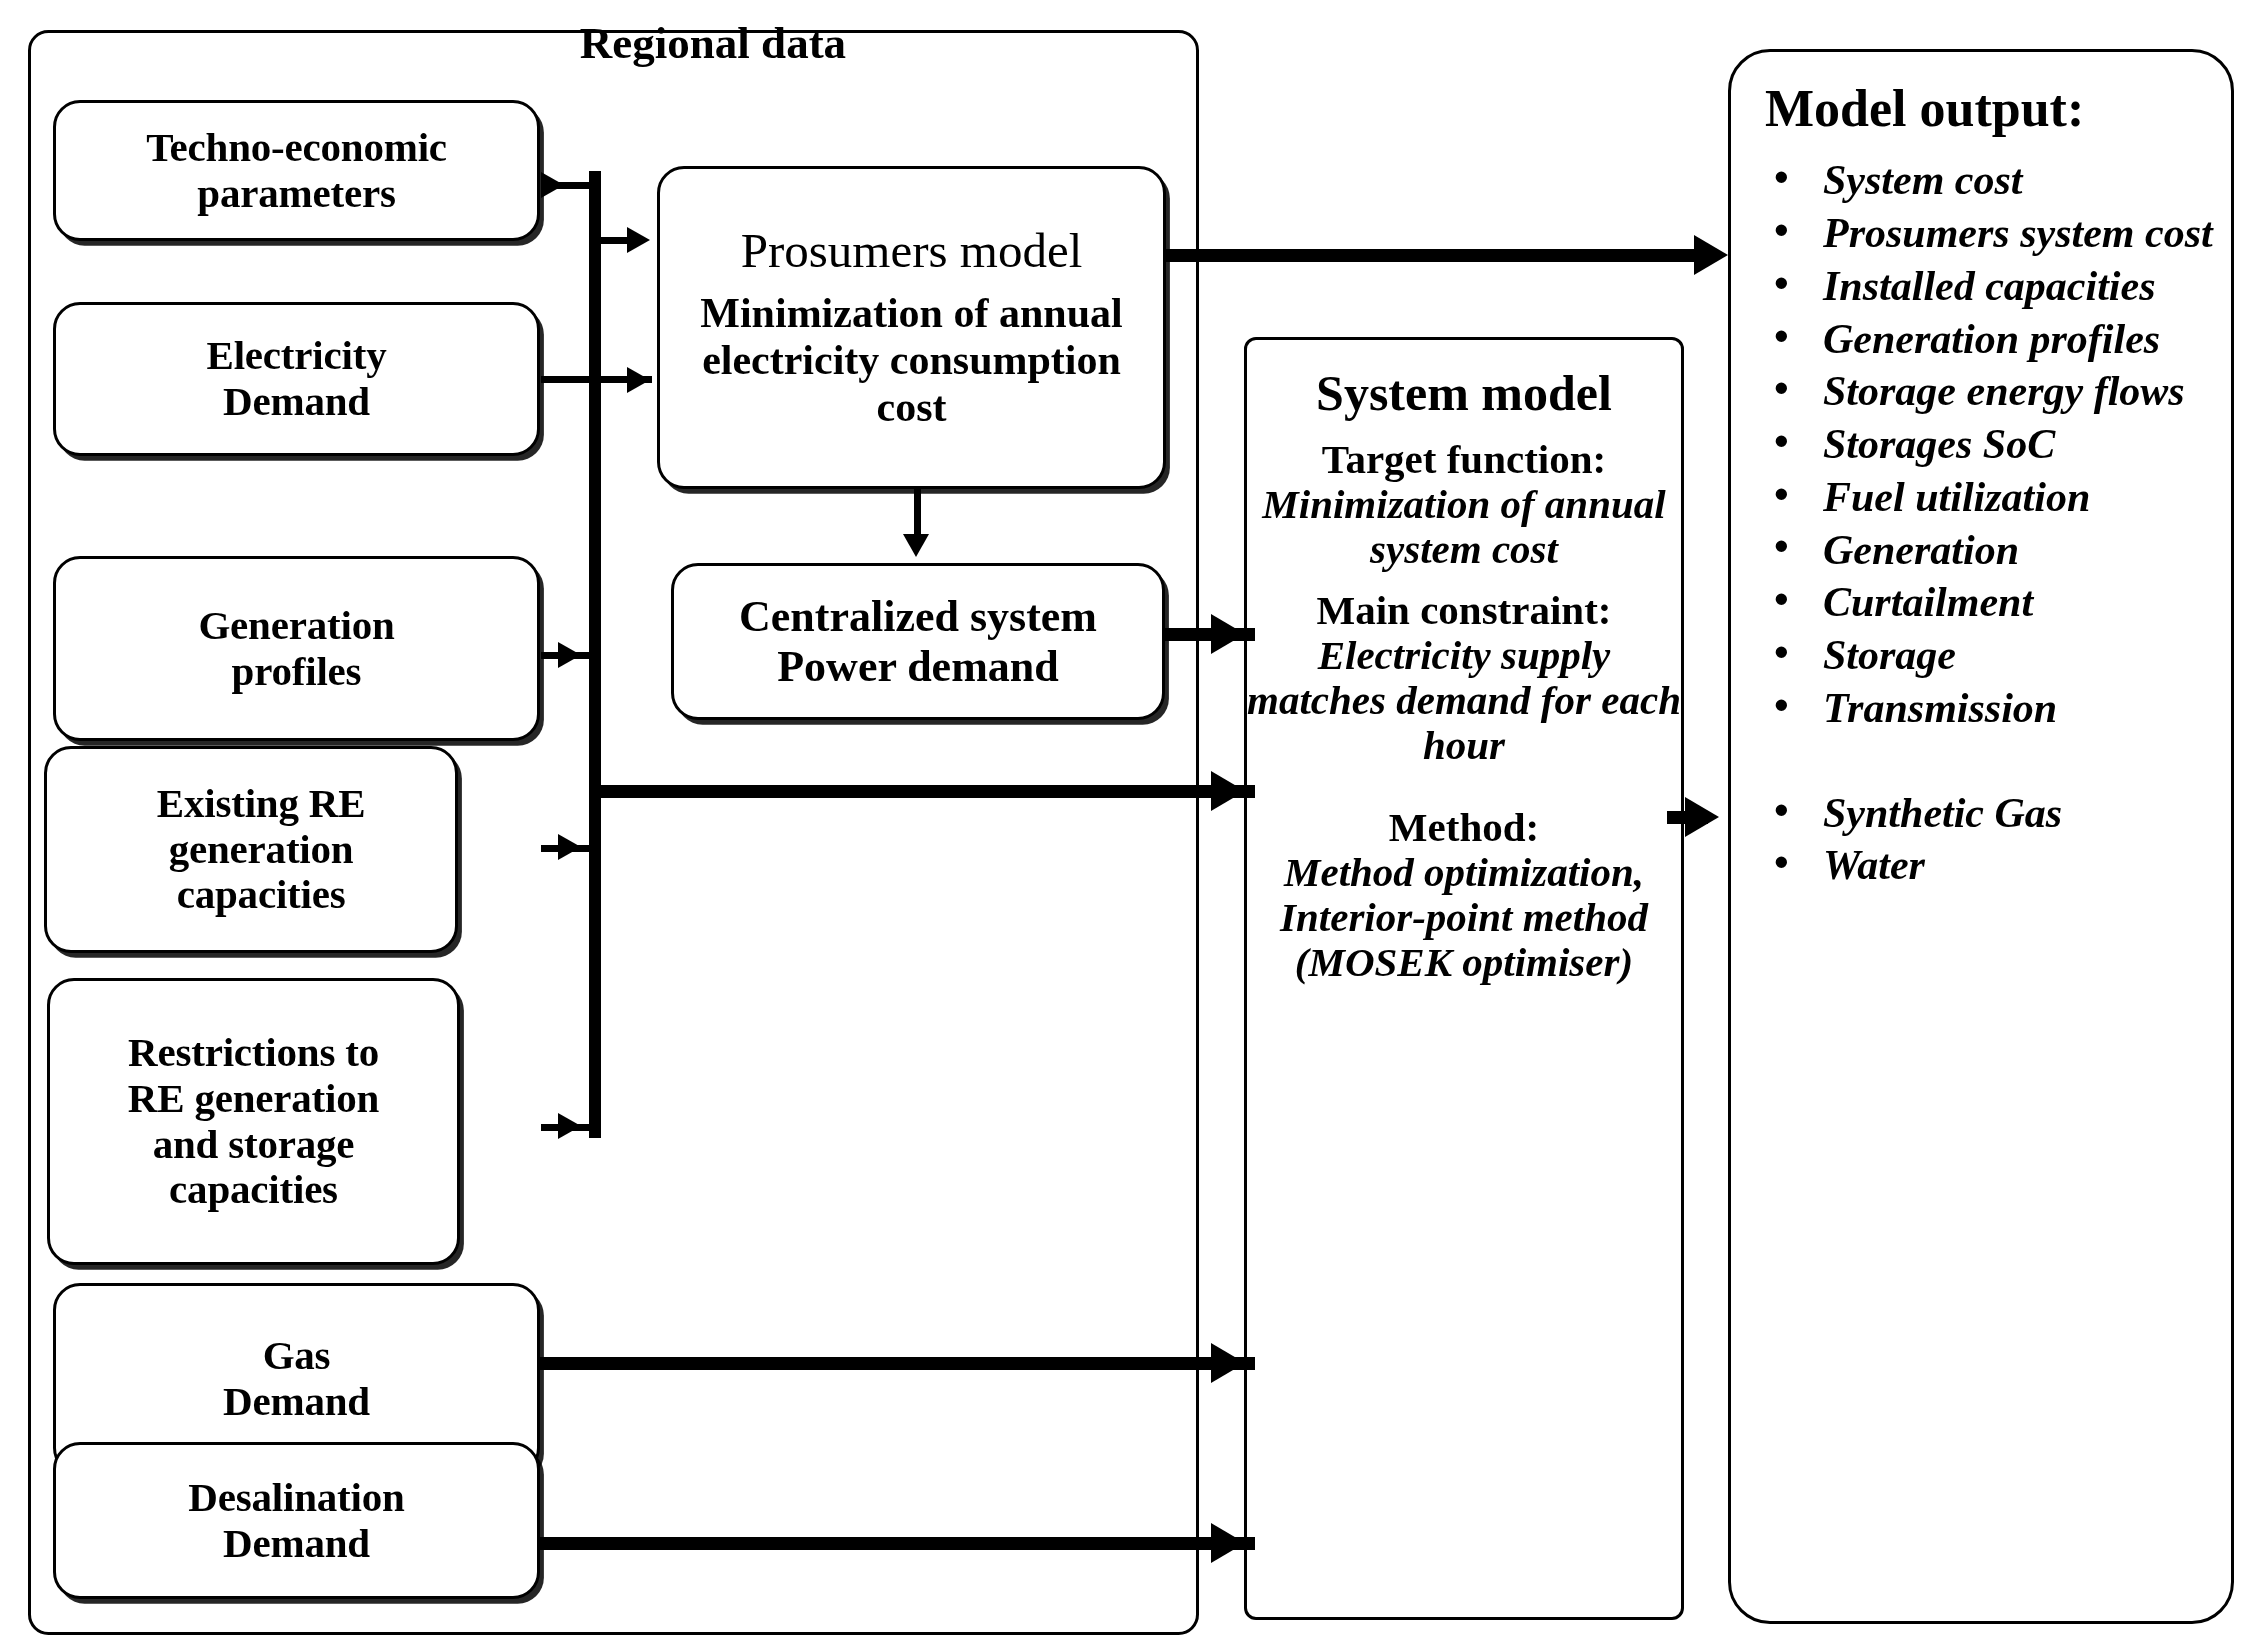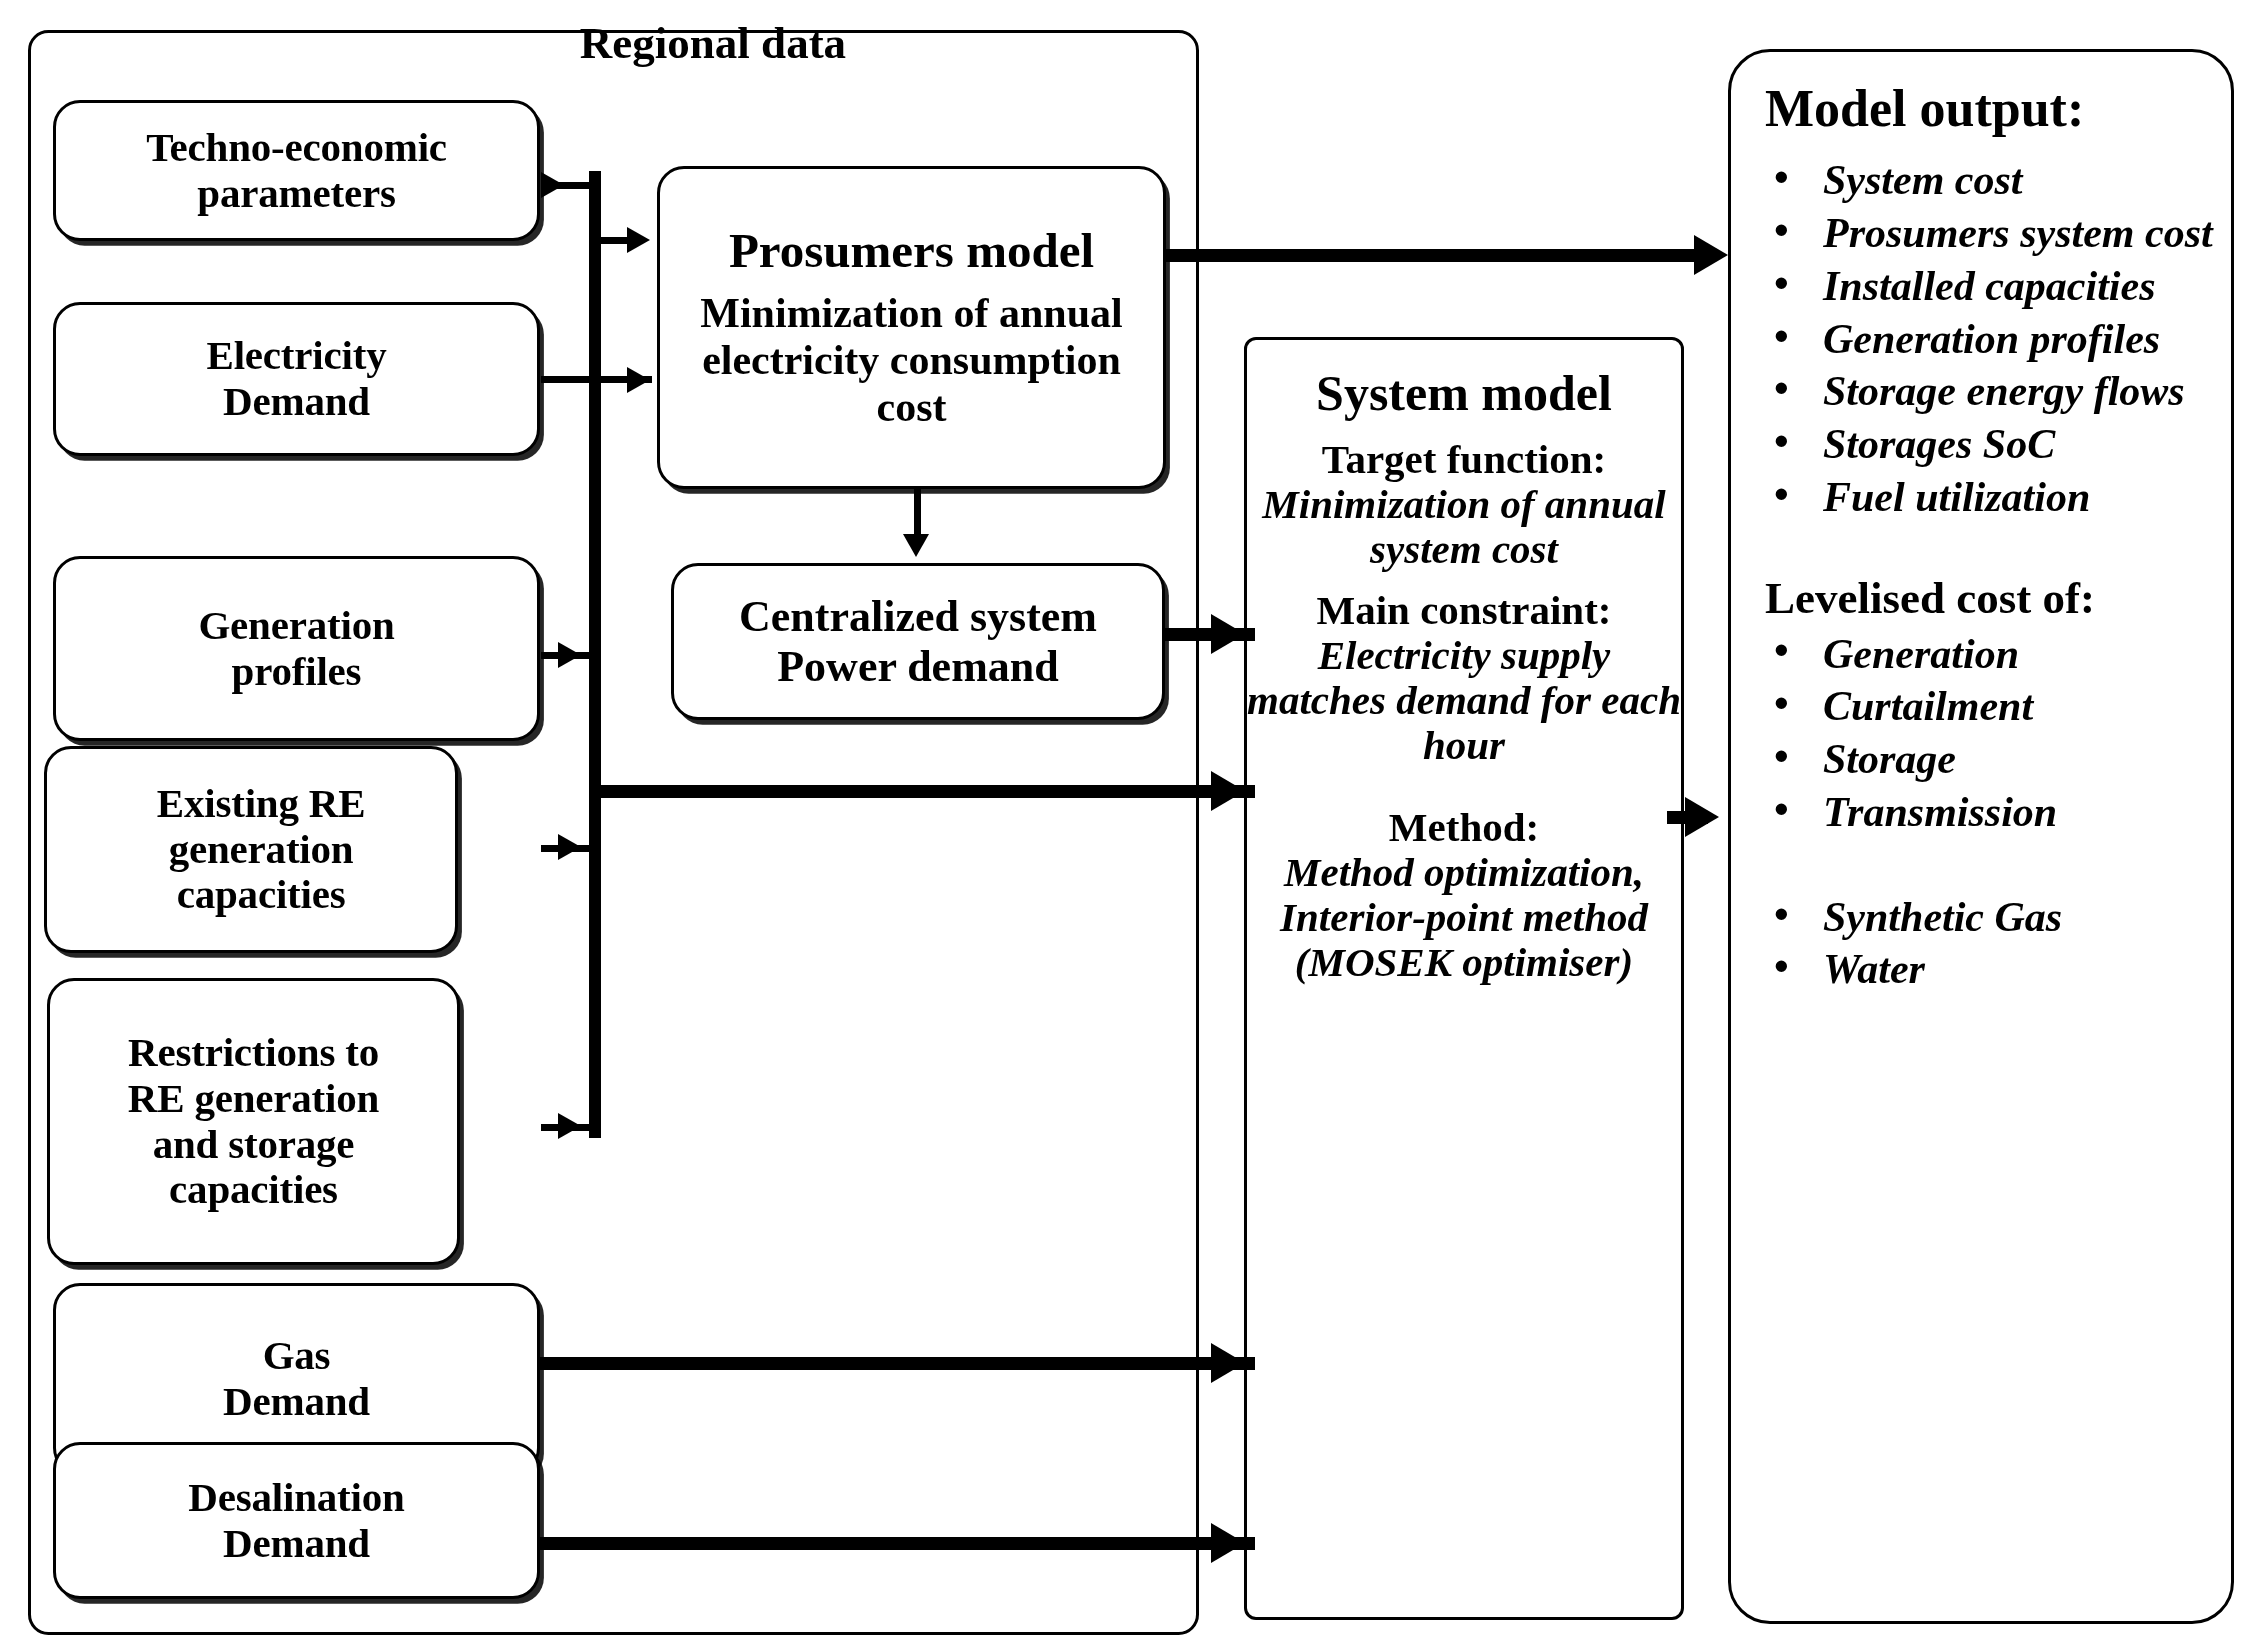--- a/index.html
+++ b/index.html
@@ -17,21 +17,21 @@
   .container{position:absolute;border:3.9px solid #000;border-radius:20.4px;background:#fff;
              box-sizing:border-box;}
 
   
   .inbox{font-size:41px;letter-spacing:-0.2px;padding:3.1px 7.8px;}
 
   
   .region-title{position:absolute;font-size:45px;font-weight:bold;text-align:center;}
 
   
-  .pros-title{font-size:49px;font-weight:bold;line-height:1.1;}
+  .pros-title{font-size:49px;font-weight:normal;line-height:1.1;}
   .pros-sub{font-size:42px;font-weight:bold;line-height:1.12;}
 
   
   .sysbox{position:absolute;border:3.1px solid #000;border-radius:12px;background:#fff;
           box-sizing:border-box;text-align:center;overflow:hidden;}
   .sys-h1{font-size:50px;font-weight:bold;margin-top:23.5px;}
   .sys-lbl{font-size:41px;font-weight:bold;line-height:1.1;margin-top:15.7px;}
   .sys-val{font-size:41px;font-weight:bold;font-style:italic;line-height:1.1;}
   .sys-gap{height:20.4px;}
 
@@ -130,21 +130,20 @@
     <ul class="outlist" style="margin-top:20.4px;">
       <li><span class="bul">•</span><span>System cost</span></li>
       <li><span class="bul">•</span><span>Prosumers system cost</span></li>
       <li><span class="bul">•</span><span>Installed capacities</span></li>
       <li><span class="bul">•</span><span>Generation profiles</span></li>
       <li><span class="bul">•</span><span>Storage energy flows</span></li>
       <li><span class="bul">•</span><span>Storages SoC</span></li>
       <li><span class="bul">•</span><span>Fuel utilization</span></li>
     </ul>
 
-    <div class="out-h2" style="margin-top:52px;">Levelised cost of:</div>
 
     <ul class="outlist" style="margin-top:4.7px;">
       <li><span class="bul">•</span><span>Generation</span></li>
       <li><span class="bul">•</span><span>Curtailment</span></li>
       <li><span class="bul">•</span><span>Storage</span></li>
       <li><span class="bul">•</span><span>Transmission</span></li>
     </ul>
 
     <ul class="outlist" style="margin-top:60px;">
       <li><span class="bul">•</span><span>Synthetic Gas</span></li>

